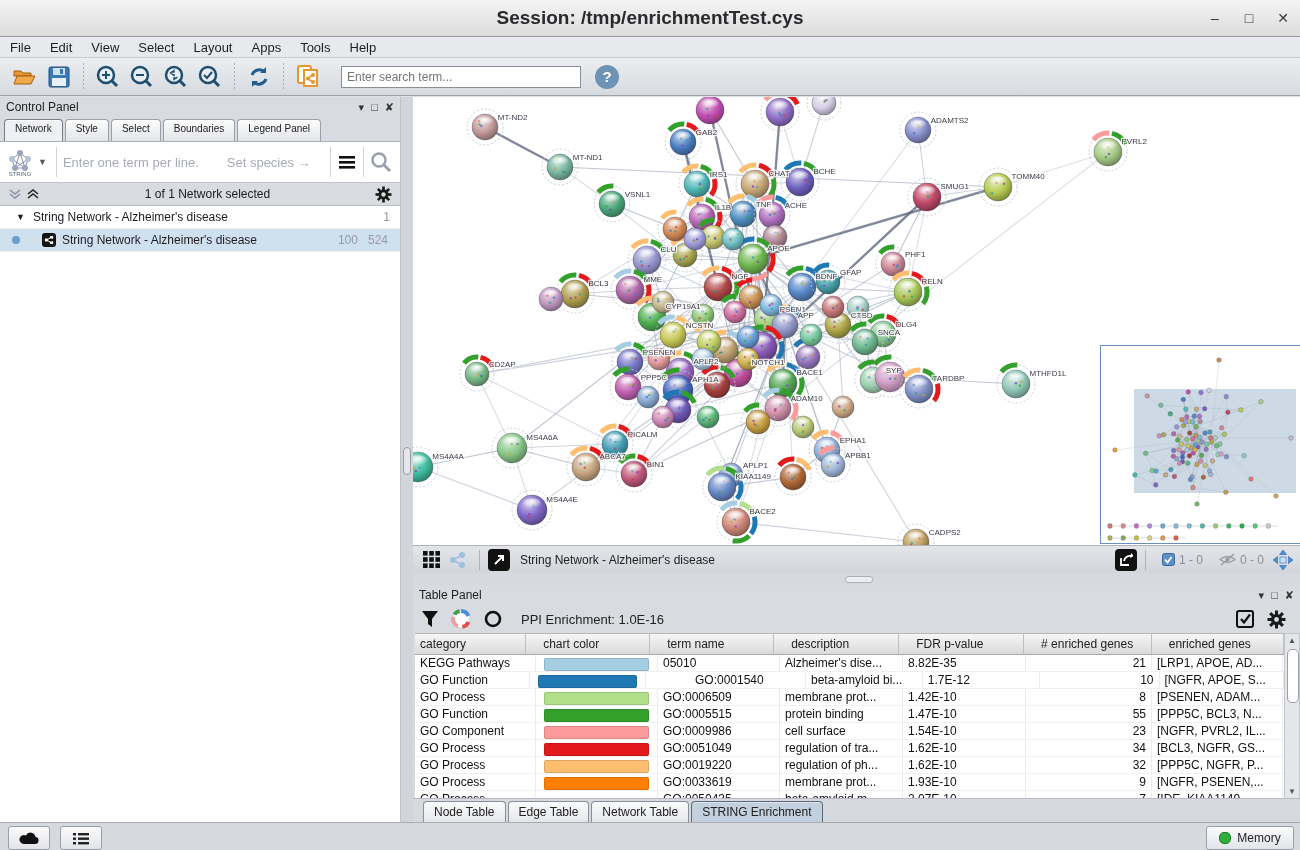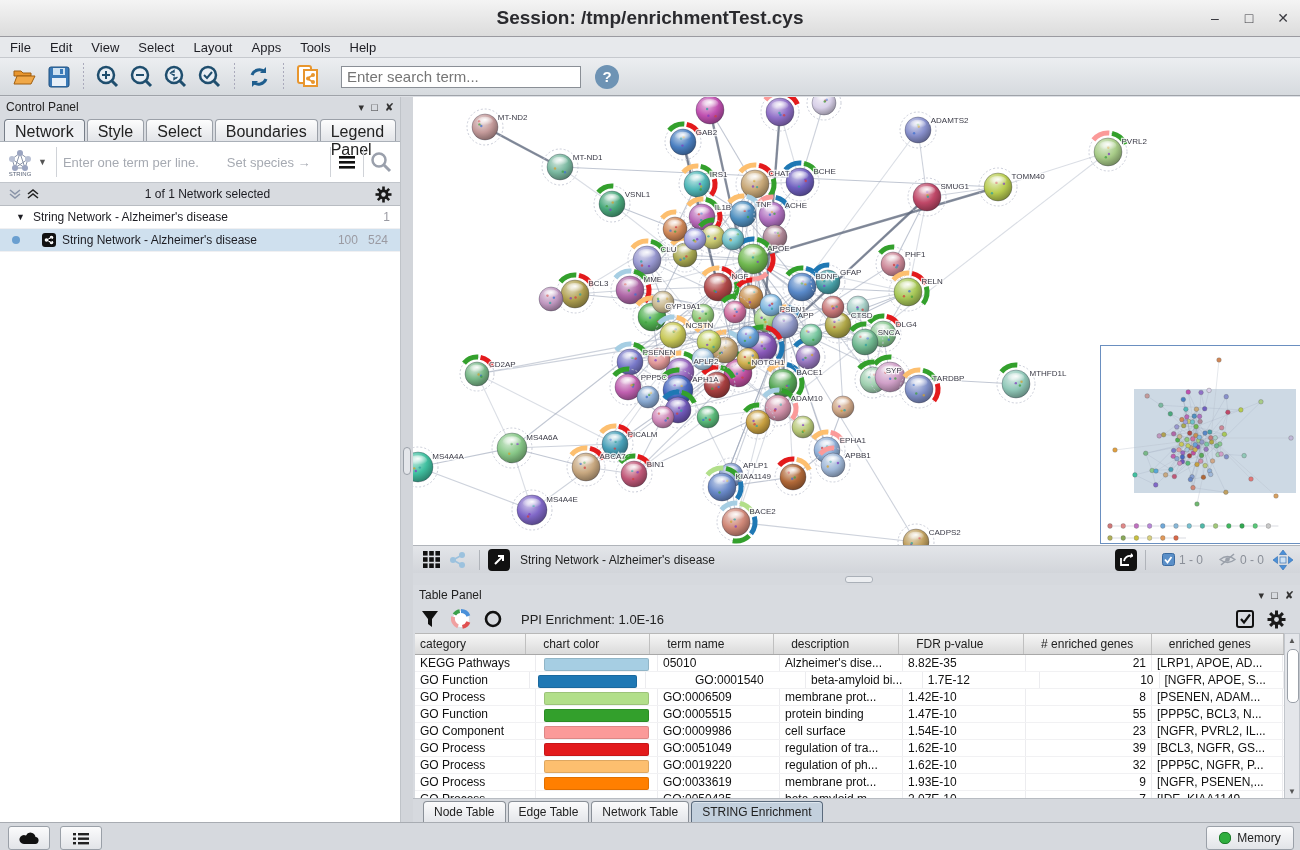--- a/index.html
+++ b/index.html
@@ -13,32 +13,32 @@
   .winbtn{top:0;height:36px;line-height:36px;font-size:14px;color:#3a3a40;text-align:center;width:34px;}
   
   #menubar{left:0;top:37px;width:1300px;height:21px;background:#e7e9ec;border-bottom:1px solid #c6c9ce;
     display:flex;align-items:center;padding-left:10px;box-sizing:border-box;gap:19px;font-size:13px;color:#1e1e24;}
   .menu-item{cursor:default;}
   
   #toolbar{left:0;top:58px;width:1300px;height:38px;background:linear-gradient(#eceef1,#d6dade);
     border-bottom:1px solid #9fa3a9;display:flex;align-items:center;padding-left:8px;box-sizing:border-box;}
   .tsep{width:1px;height:28px;margin:0 7px;background:repeating-linear-gradient(#aab 0 2px,transparent 2px 4px);}
   .ticon{width:28px;height:28px;display:flex;align-items:center;justify-content:center;margin:0 3px;}
-  #search-input{width:228px;height:20px;border:1px solid #8a8f96;background:#fff;font-size:15px;
+  #search-input{width:228px;height:20px;border:1px solid #8a8f96;background:#fff;font-size:12px;
     padding:0 5px;color:#333;margin-left:16px;font-family:"Liberation Sans",sans-serif;}
   #help-icon{width:24px;height:24px;border-radius:12px;background:#6e93b4;color:#fff;font-weight:bold;
     font-size:15px;display:flex;align-items:center;justify-content:center;margin-left:14px;}
   
   #control-panel{left:0;top:97px;width:400px;height:725px;background:#d8dbe0;}
   .panel-header{height:20px;display:flex;align-items:center;padding:0 6px;font-size:12px;color:#222;}
   .panel-header .sp{flex:1;}
   .phbtn{font-size:11px;color:#333;margin-left:7px;}
   #cp-tabs{display:flex;padding:2px 4px 0 4px;gap:2px;height:22px;}
   .cp-tab{border:1px solid #9ba0a8;border-bottom:none;border-radius:4px 4px 0 0;background:linear-gradient(#fdfdfd,#e2e4e8);
-    font-size:16px;padding:3px 10px 2px 10px;color:#222;}
+    font-size:10px;padding:3px 10px 2px 10px;color:#222;}
   .cp-tab.active{background:#eef0f3;font-weight:normal;box-shadow:inset 0 1px 0 #fff;border-color:#777e88;}
   #string-bar{margin-top:0;height:40px;background:#fff;border-top:1px solid #aab0b8;border-bottom:1px solid #c2c6cc;
     display:flex;align-items:center;}
   #string-bar .ph{color:#a6aab2;font-size:13px;}
   .vline{width:1px;height:30px;background:#d0d3d8;margin:0 6px;}
   #cp-statusrow{height:22px;display:flex;align-items:center;background:#d8dbe0;padding:0 8px;font-size:12px;}
   #cp-statusrow .sp{flex:1;}
   #net-tree{background:#fff;border-top:1px solid #b8bcc2;height:617px;}
   .tree-row{height:22px;display:flex;align-items:center;font-size:12px;border-bottom:1px solid #f0f0f2;}
   .tree-row .cnt{color:#9a9aa2;margin-left:10px;}
@@ -2347,21 +2347,21 @@
             <div class="td " style="width: 131px;">[NGFR, PVRL2, IL...</div>
           </div>
           <div class="tr">
             <div class="td " style="width: 121px;">GO Process</div>
             <div class="td " style="width: 122px; display: flex;">
               <div class="swatch" style="background: rgb(227, 26, 28);"></div>
             </div>
             <div class="td " style="width: 122px;">GO:0051049</div>
             <div class="td " style="width: 123px;">regulation of tra...</div>
             <div class="td " style="width: 123px;">1.62E-10</div>
-            <div class="td num" style="width: 126px;">39</div>
+            <div class="td num" style="width: 126px;">34</div>
             <div class="td " style="width: 131px;">[BCL3, NGFR, GS...</div>
           </div>
           <div class="tr">
             <div class="td " style="width: 121px;">GO Process</div>
             <div class="td " style="width: 122px; display: flex;">
               <div class="swatch" style="background: rgb(253, 191, 111);"></div>
             </div>
             <div class="td " style="width: 122px;">GO:0019220</div>
             <div class="td " style="width: 123px;">regulation of ph...</div>
             <div class="td " style="width: 123px;">1.62E-10</div>

